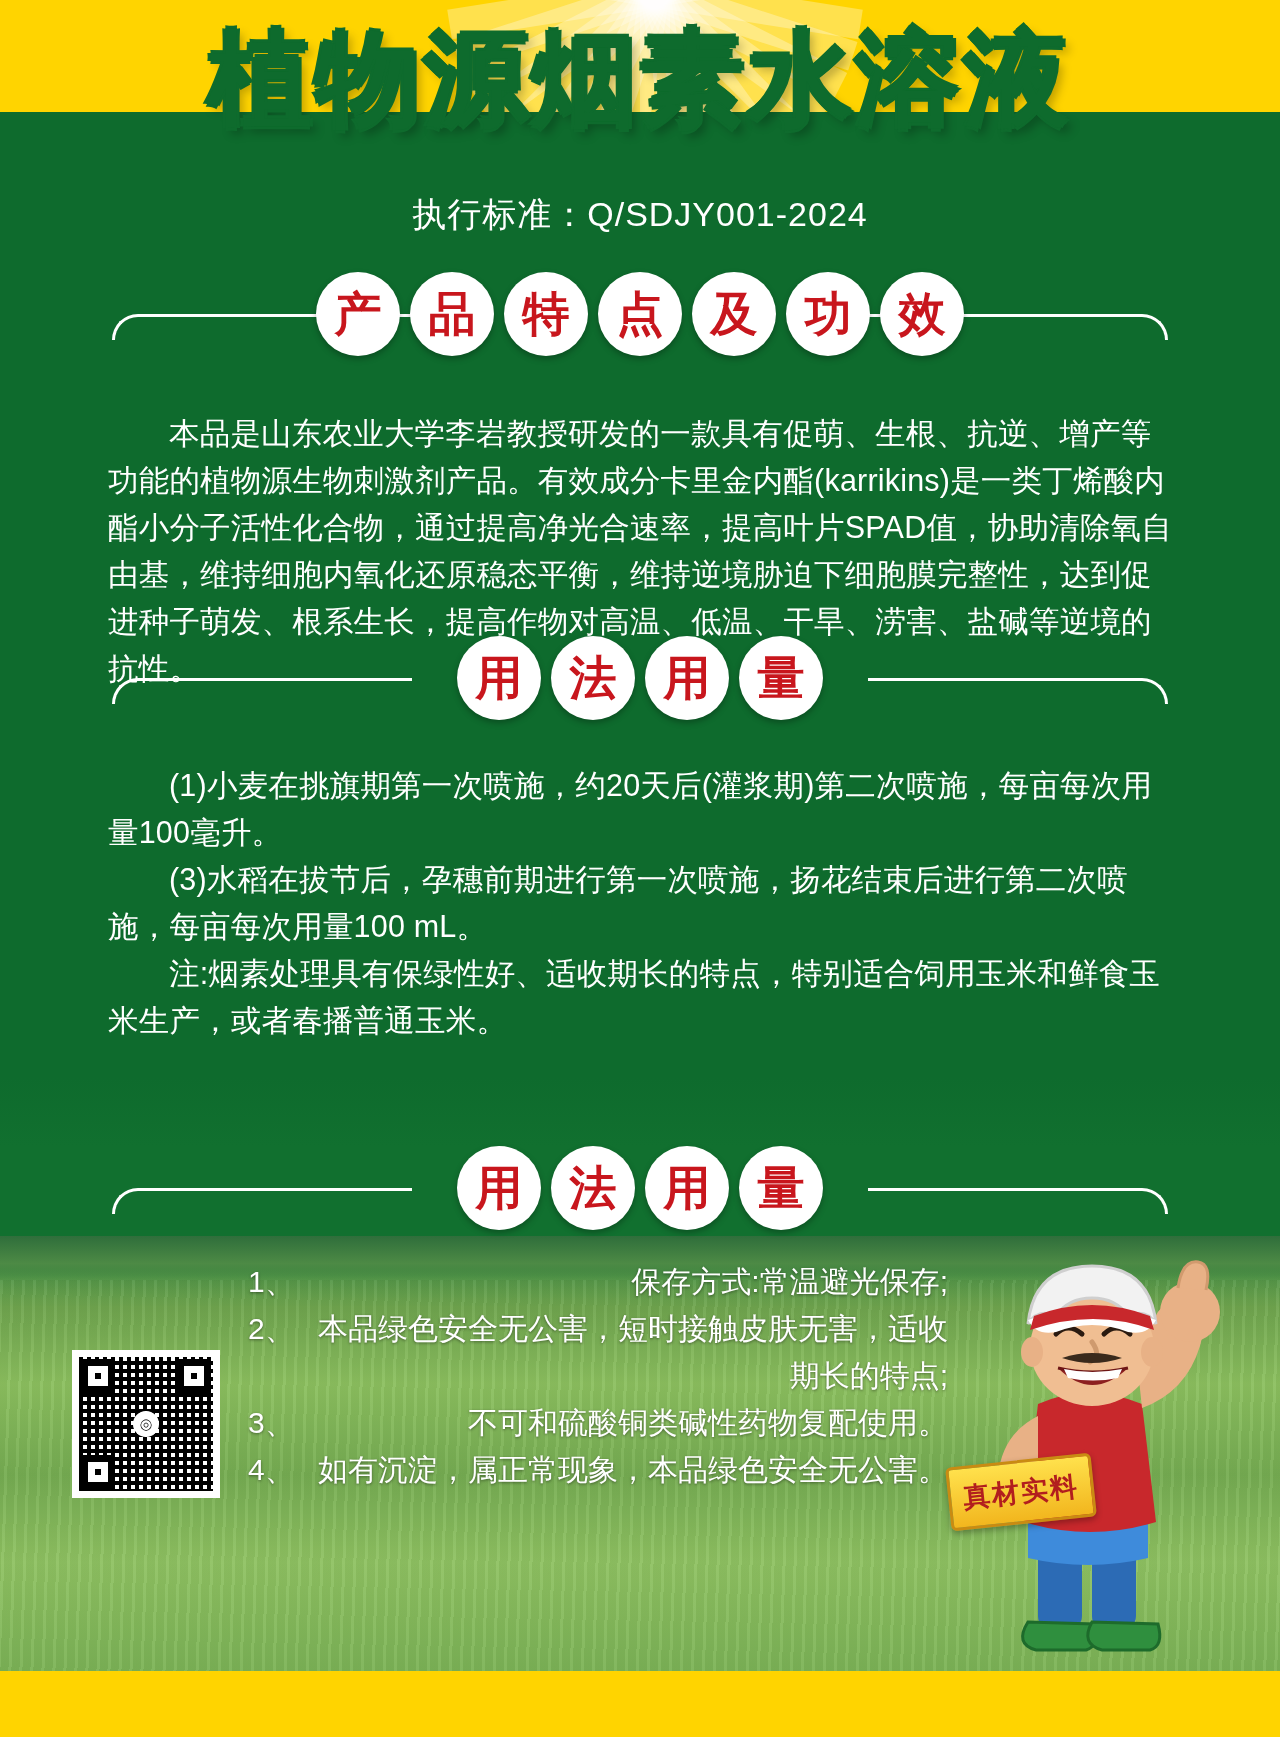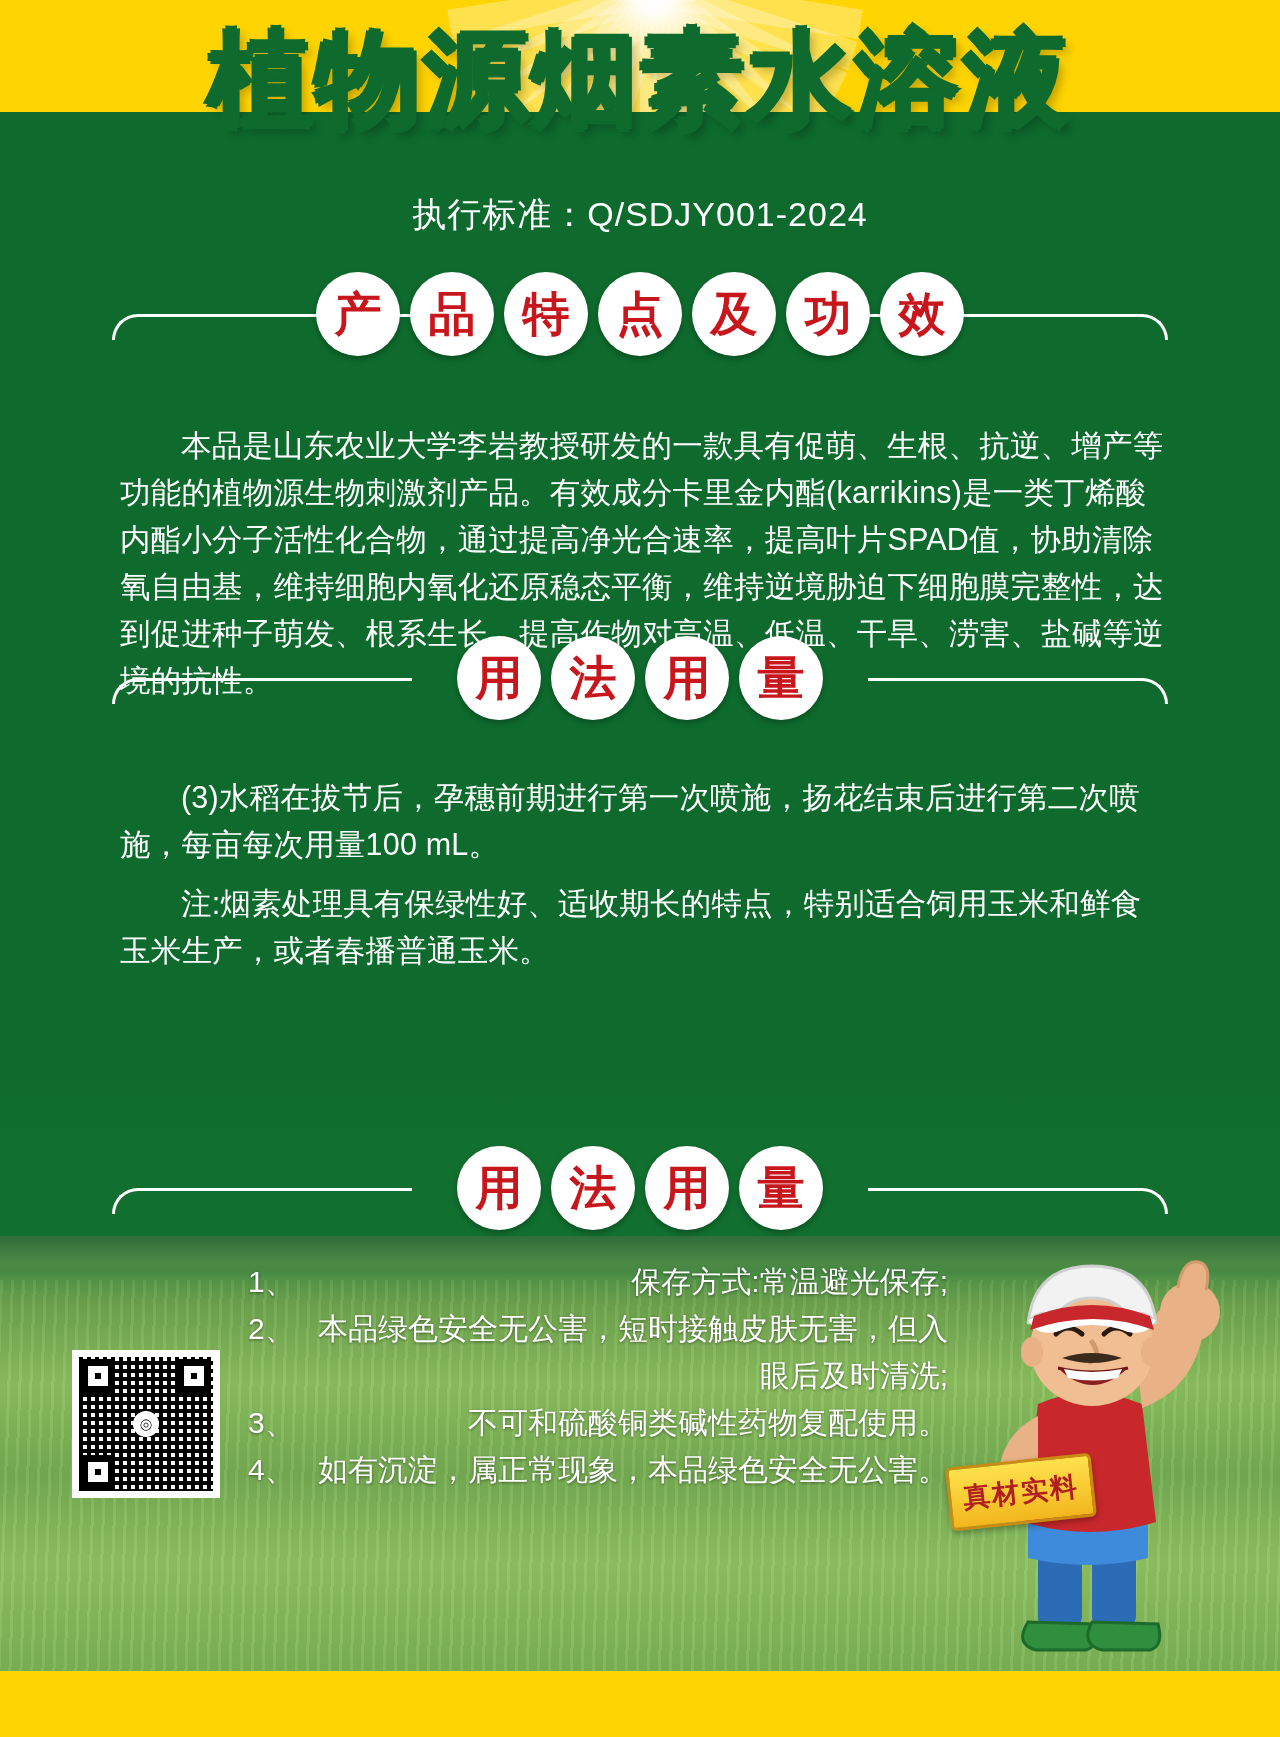--- a/index.html
+++ b/index.html
@@ -173,21 +173,21 @@
 
   
   .body-text {
     position: absolute;
     color: #ffffff;
     font-size: 30.5px;
     line-height: 47px;
     letter-spacing: 0.2px;
     z-index: 6;
   }
-  .body-text p { margin: 12px; }
+  .body-text p { margin: 0; }
   .indent { text-indent: 2em; }
 
   
   .notes-list {
     position: absolute;
     left: 248px;
     top: 1258px;
     width: 700px;
     color: #ffffff;
     font-size: 30px;
@@ -326,20 +326,21 @@
     <div class="rule left"></div>
     <div class="rule right"></div>
     <div class="badge">用</div>
     <div class="badge">法</div>
     <div class="badge">用</div>
     <div class="badge">量</div>
   </div>
 </div>
 
 <div class="body-text" style="left:108px; top:762px; width:1068px;">
+  <p class="indent">(1)小麦在挑旗期第一次喷施，约20天后(灌浆期)第二次喷施，每亩每次用量100毫升。</p>
   <p class="indent">(3)水稻在拔节后，孕穗前期进行第一次喷施，扬花结束后进行第二次喷施，每亩每次用量100 mL。</p>
   <p class="indent">注:烟素处理具有保绿性好、适收期长的特点，特别适合饲用玉米和鲜食玉米生产，或者春播普通玉米。</p>
 </div>
 
 <div class="section-header" style="top:1142px;">
   <div class="sh-inner">
     <div class="rule left"></div>
     <div class="rule right"></div>
     <div class="badge">用</div>
     <div class="badge">法</div>
@@ -348,21 +349,21 @@
   </div>
 </div>
 
 <div class="notes-list">
   <div class="li">
     <span class="num">1、</span>
     <span class="txt">保存方式:常温避光保存;</span>
   </div>
   <div class="li">
     <span class="num">2、</span>
-    <span class="txt">本品绿色安全无公害，短时接触皮肤无害，但入眼后及时清洗;</span>
+    <span class="txt">本品绿色安全无公害，短时接触皮肤无害，适收期长的特点;</span>
   </div>
   <div class="li">
     <span class="num">3、</span>
     <span class="txt">不可和硫酸铜类碱性药物复配使用。</span>
   </div>
   <div class="li">
     <span class="num">4、</span>
     <span class="txt">如有沉淀，属正常现象，本品绿色安全无公害。</span>
   </div>
 </div>

